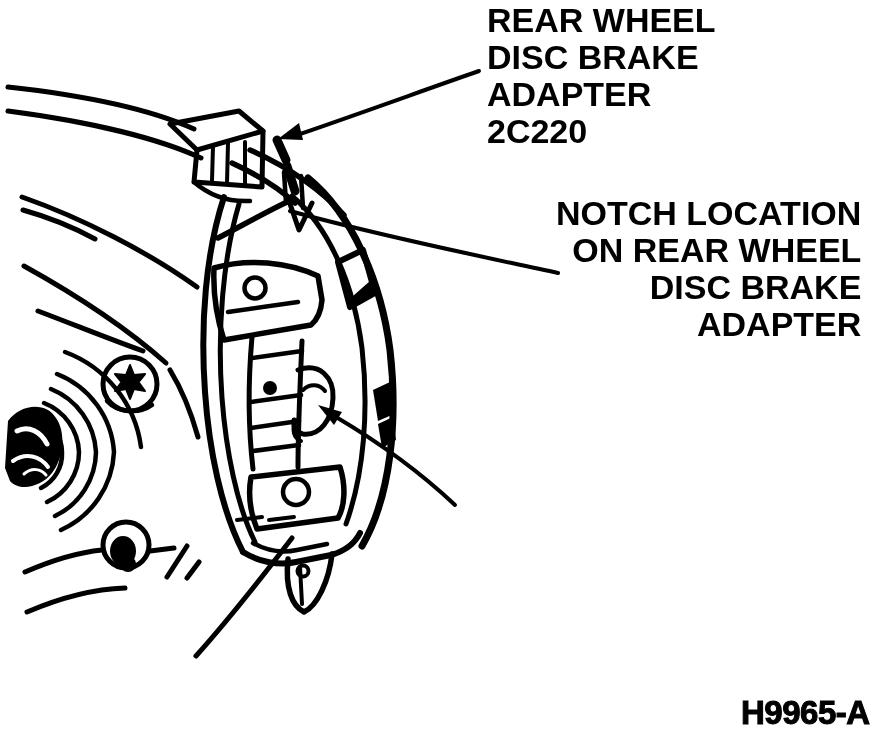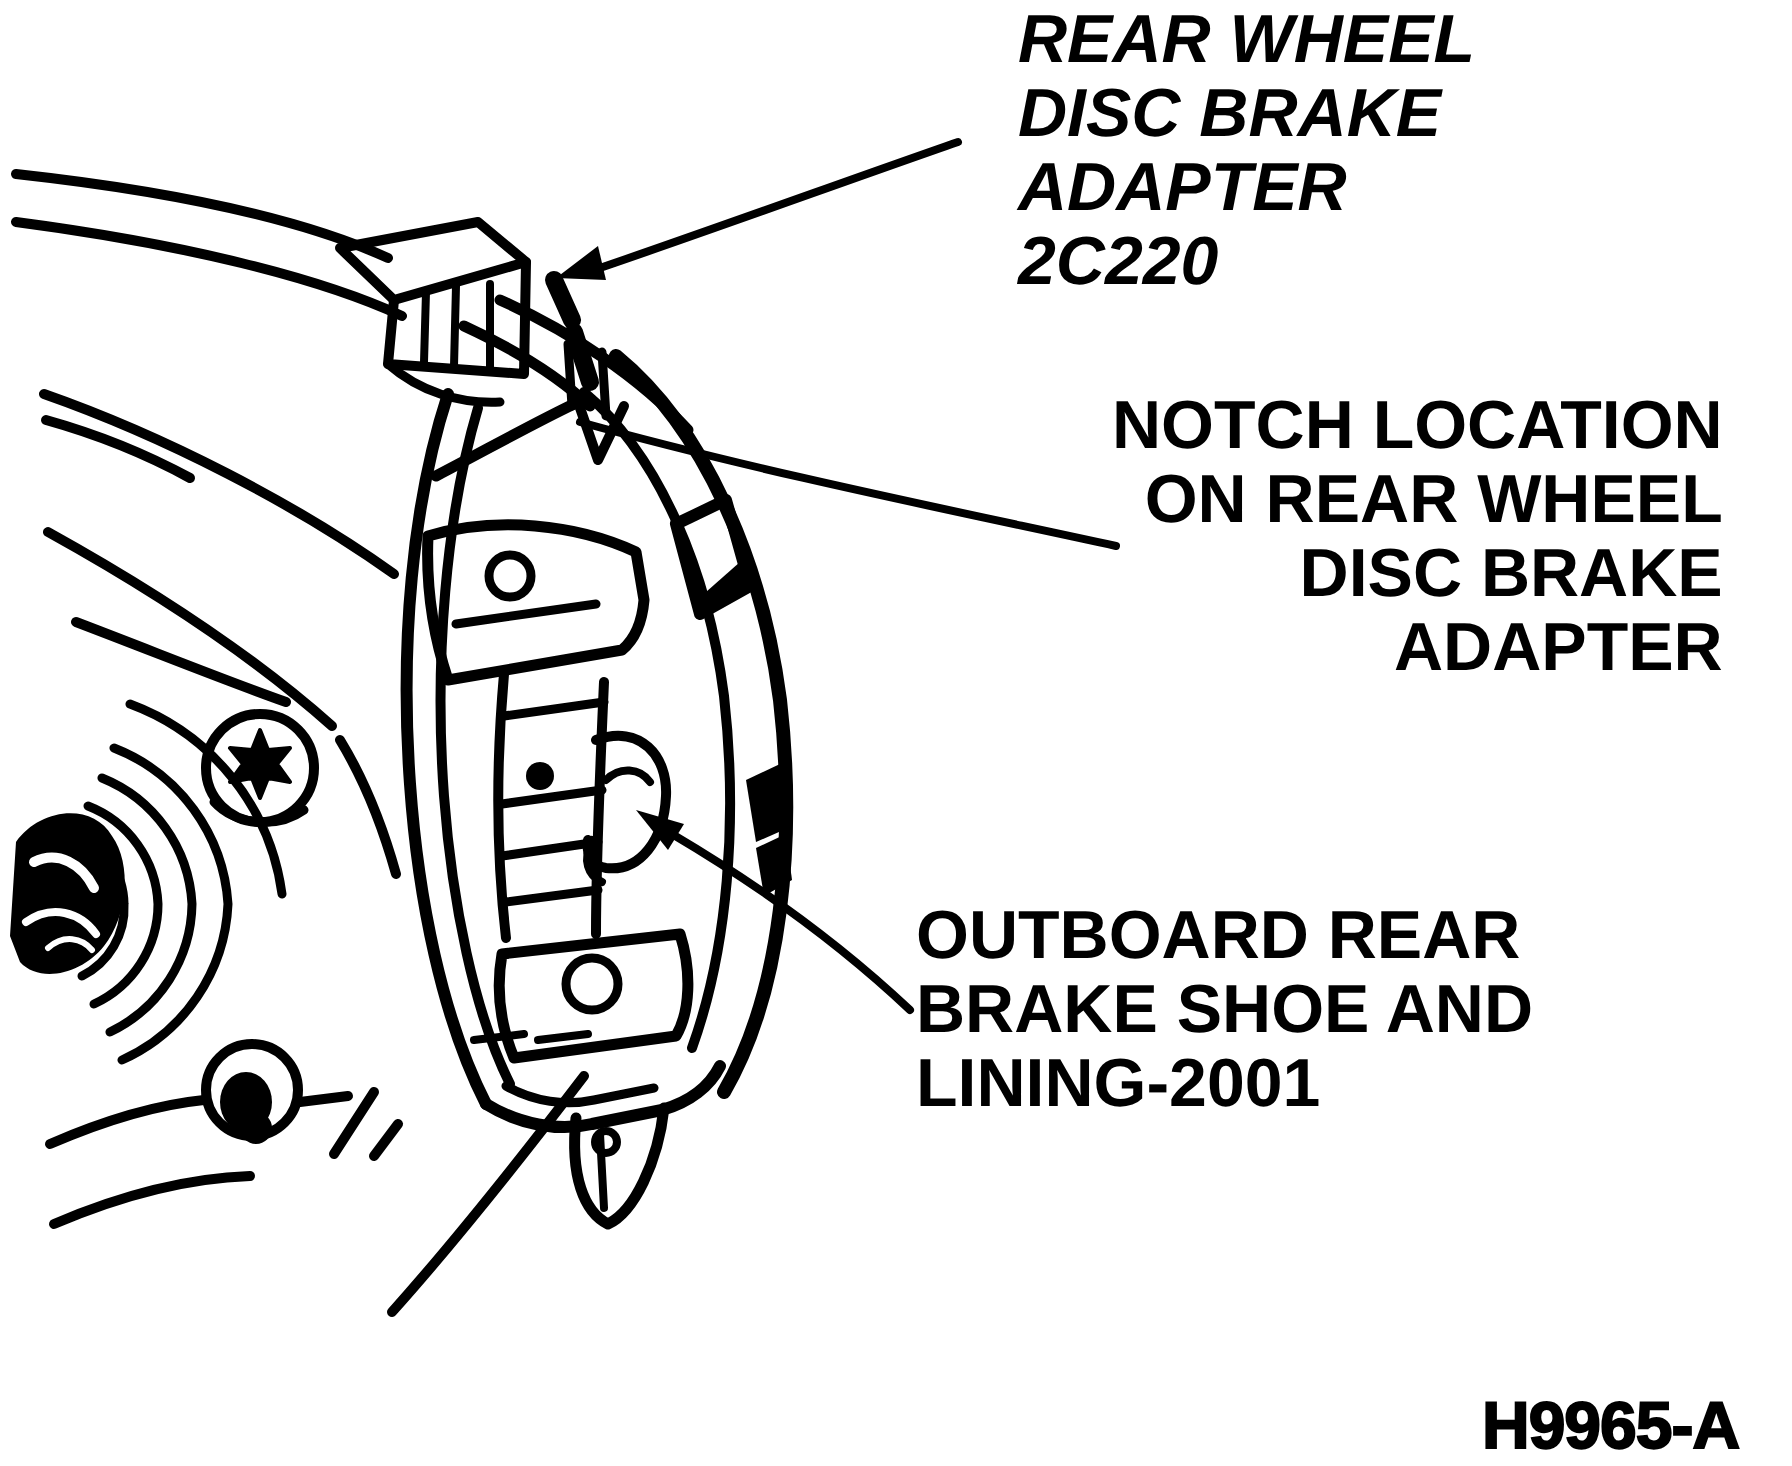--- a/index.html
+++ b/index.html
@@ -131,28 +131,25 @@
 
     <g stroke-width="4">
       <path d="M 479 71 C 430 88 350 117 297 135"></path>
       <polygon fill="#000000" stroke="none" points="278,139 299,123 303,140"></polygon>
       <path d="M 290 211 C 380 236 480 256 558 273"></path>
       <path d="M 455 505 C 420 472 380 443 336 417"></path>
       <polygon fill="#000000" stroke="none" points="318,405 342,412 334,425"></polygon>
     </g>
   </svg>
 
-  <div class="label" style="left:509px;top:2px;font-style:italic;">REAR WHEEL
+  <div class="label" style="left:487px;top:2px;">REAR WHEEL
 DISC BRAKE
 ADAPTER
 2C220</div>
 
   <div class="label" style="left:556px;top:195px;text-align:right;">NOTCH LOCATION
 ON REAR WHEEL
 DISC BRAKE
 ADAPTER</div>
 
-  <div class="label" style="left:458px;top:450px;">OUTBOARD REAR
-BRAKE SHOE AND
-LINING-2001</div>
 
   <div class="code" style="left:741px;top:694px;">H9965-A</div>
 </div>
 
 </body></html>

